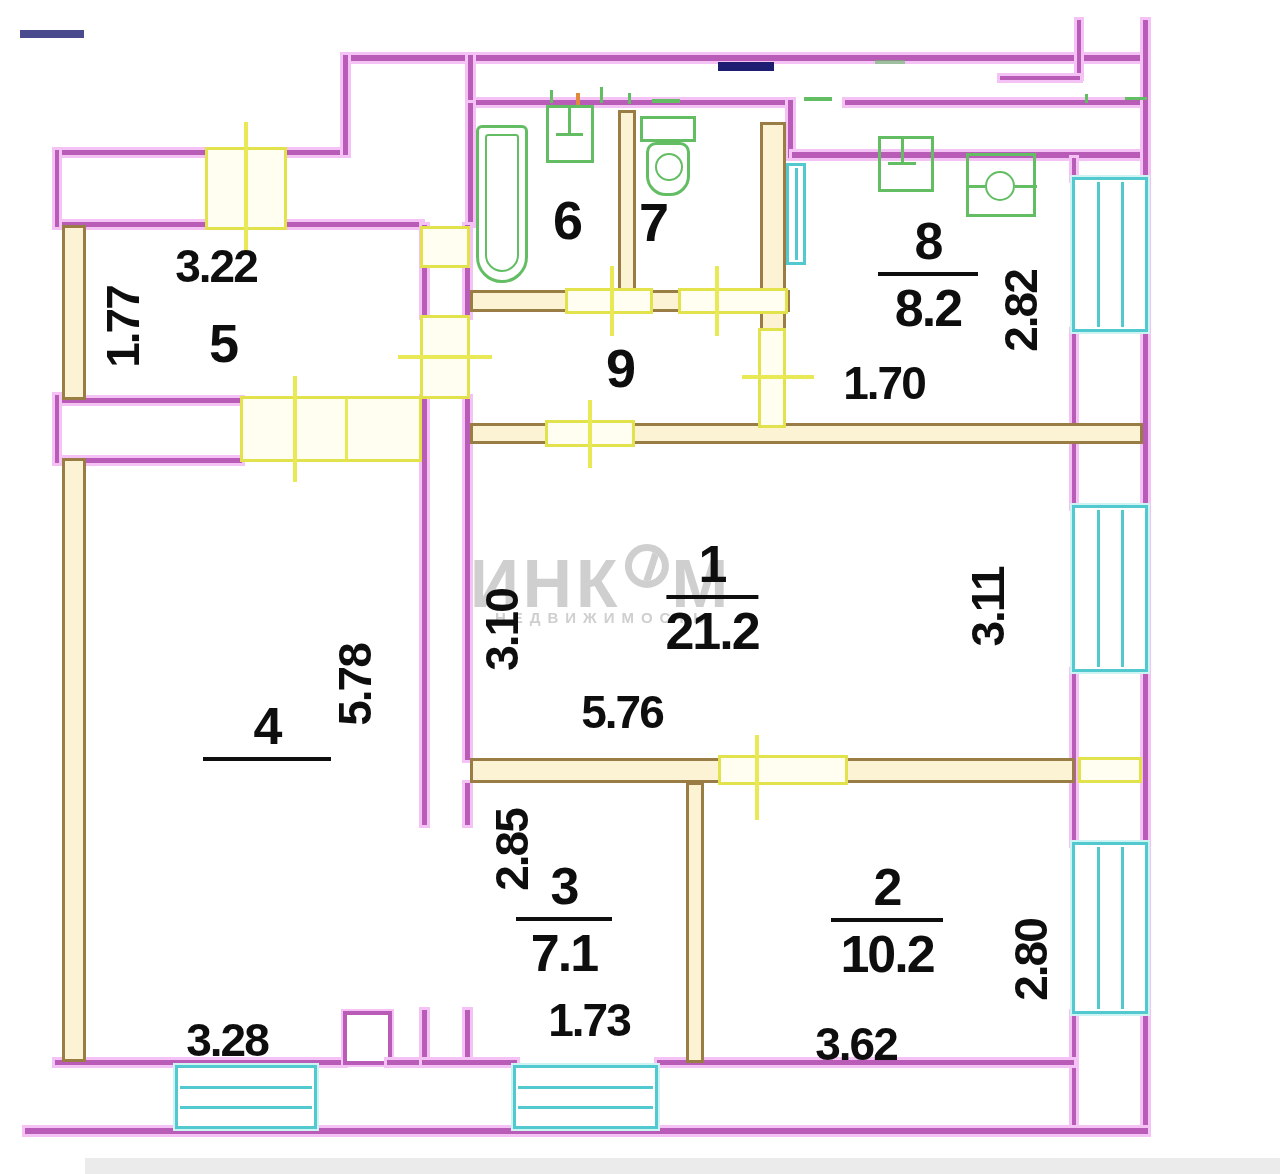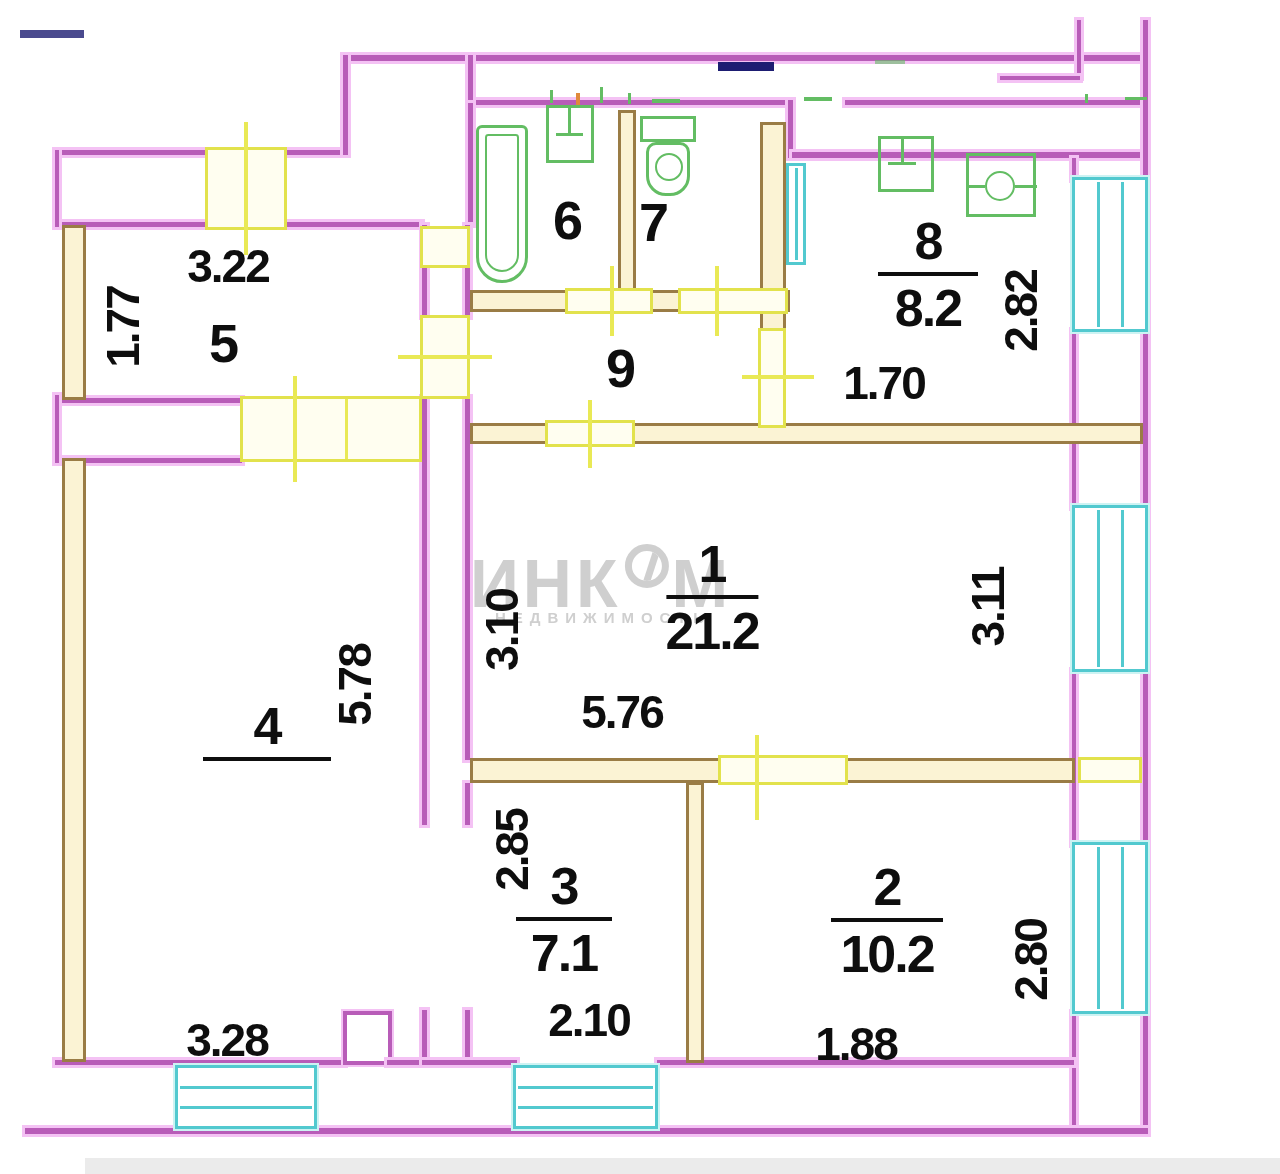--- a/index.html
+++ b/index.html
@@ -196,28 +196,28 @@
   <div class="frac" style="left:928px;top:215px;">
     <div class="fn">8</div>
     <div class="bar" style="width:100px;"></div>
     <div class="fa">8.2</div>
   </div>
   <div class="num" style="left:223px;top:343px;">5</div>
   <div class="num" style="left:567px;top:220px;">6</div>
   <div class="num" style="left:653px;top:222px;">7</div>
   <div class="num" style="left:620px;top:368px;">9</div>
 
-  <div class="hdim" style="left:228px;top:266px;">3.22</div>
+  <div class="hdim" style="left:216px;top:266px;">3.22</div>
   <div class="vdim" style="left:123px;top:327px;">1.77</div>
   <div class="hdim" style="left:884px;top:383px;">1.70</div>
   <div class="vdim" style="left:1021px;top:311px;">2.82</div>
   <div class="vdim" style="left:502px;top:630px;">3.10</div>
   <div class="vdim" style="left:988px;top:607px;">3.11</div>
   <div class="hdim" style="left:622px;top:712px;">5.76</div>
   <div class="vdim" style="left:355px;top:685px;">5.78</div>
   <div class="hdim" style="left:227px;top:1040px;">3.28</div>
   <div class="vdim" style="left:512px;top:850px;">2.85</div>
-  <div class="hdim" style="left:589px;top:1020px;">2.10</div>
-  <div class="hdim" style="left:856px;top:1044px;">1.88</div>
+  <div class="hdim" style="left:589px;top:1020px;">1.73</div>
+  <div class="hdim" style="left:856px;top:1044px;">3.62</div>
   <div class="vdim" style="left:1031px;top:960px;">2.80</div>
 
   <div class="grayband" style="left:85px;top:1158px;width:1195px;height:16px;"></div>
 </div>
 
 </body></html>

